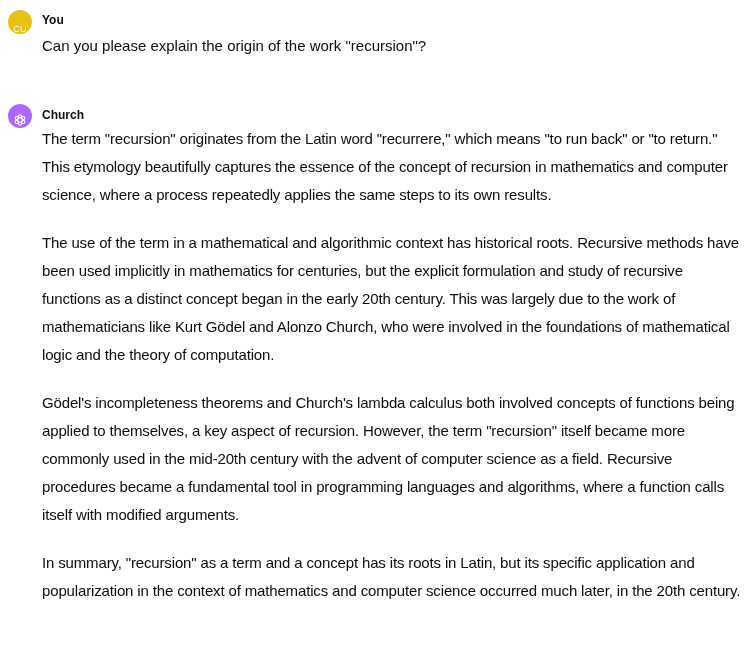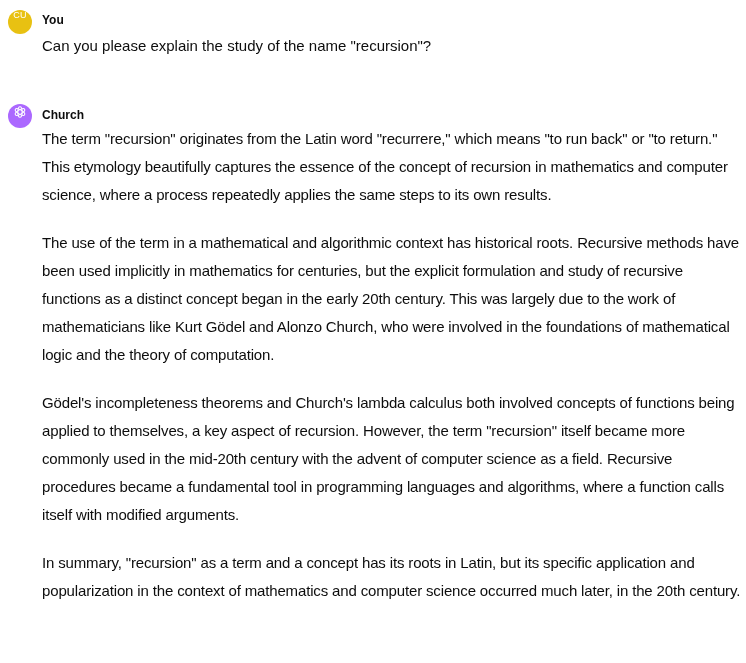--- a/index.html
+++ b/index.html
@@ -22,21 +22,21 @@
     }
     .msg-user { top: 6px; }
     .msg-assistant { top: 101px; }
     .avatar {
       position: absolute;
       left: 8px;
       width: 24px;
       height: 24px;
       border-radius: 50%;
       display: flex;
-      align-items: flex-start;
+      align-items: flex-end;
       justify-content: center;
     }
     .avatar-user {
       top: 4px;
       background: #e8c112;
       color: #fff;
       font-size: 9px;
       letter-spacing: 0.3px;
     }
     .avatar-gpt {
@@ -74,21 +74,21 @@
     }
   </style>
 </head>
 <body>
 
 <div class="message msg-user">
   <div class="avatar avatar-user">
     <span>CU</span>
   </div>
   <div class="author">You</div>
-  <div class="user-text">Can you please explain the study of the name "recursion"?</div>
+  <div class="user-text">Can you please explain the origin of the work "recursion"?</div>
 </div>
 
 <div class="message msg-assistant">
   <div class="avatar avatar-gpt">
     <svg width="16" height="16" viewBox="0 0 24 24" fill="none" stroke="#ffffff" stroke-width="1.6" stroke-linejoin="round">
       <g transform="translate(12 12)">
         <ellipse rx="3.2" ry="8" transform="rotate(0)"></ellipse>
         <ellipse rx="3.2" ry="8" transform="rotate(60)"></ellipse>
         <ellipse rx="3.2" ry="8" transform="rotate(120)"></ellipse>
       </g>

